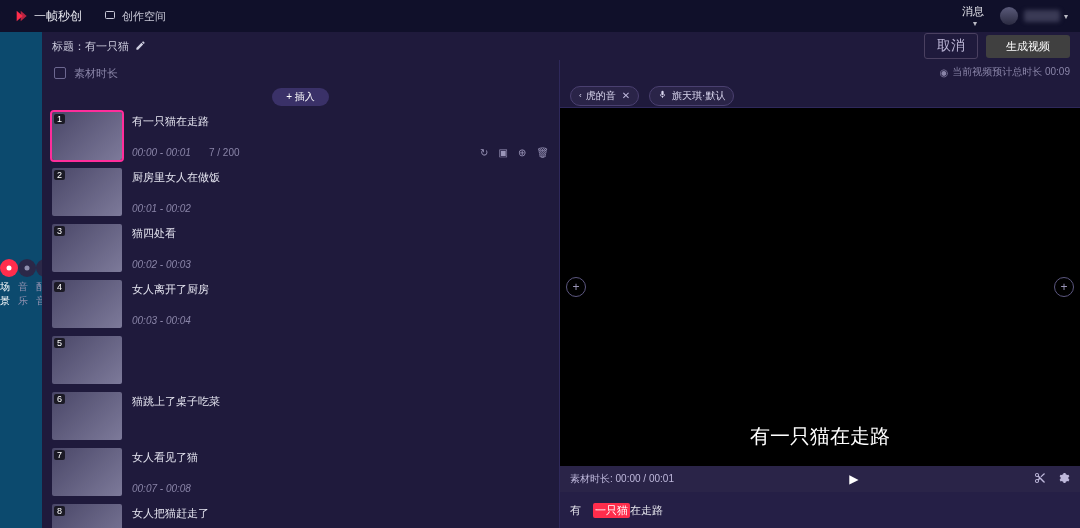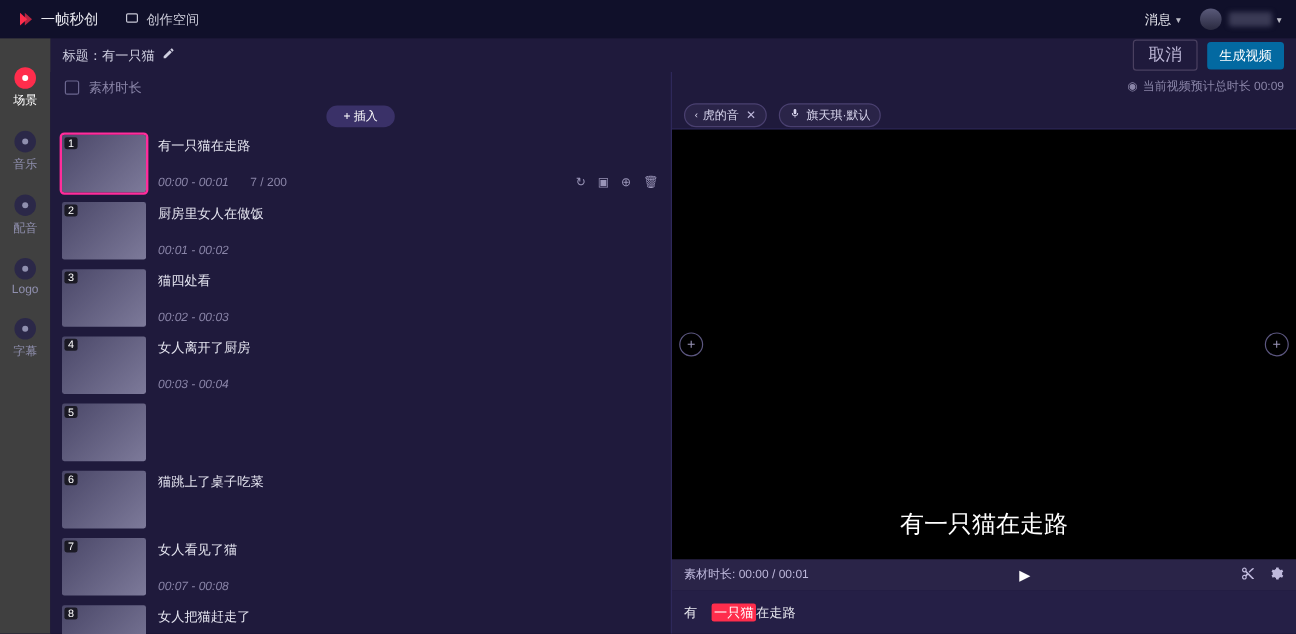--- a/index.html
+++ b/index.html
@@ -6,38 +6,38 @@
   body { background:#1a1530; color:#e7e7ee; width:1080px; height:528px; overflow:hidden; font-size:11px; }
 
   
   .menubar { height:32px; background:#10102a; display:flex; align-items:center; padding:0 12px; }
   .logo-icon { width:16px; height:16px; margin-right:6px; display:inline-flex; align-items:center; justify-content:center; }
   .logo-icon svg { width:16px; height:16px; }
   .app-name { font-size:12px; margin-right:22px; }
   .workspace { display:flex; align-items:center; font-size:11px; color:#c8c8d6; }
   .workspace .wicon { margin-right:6px; }
   .menubar-spacer { flex:1; }
-  .msg { display:flex; align-items:center; font-size:11px; margin-right:12px; cursor:pointer; }
+  .msg { display:flex; align-items:center; font-size:11px; margin-right:12px; cursor:pointer;flex-direction:column; }
   .msg .chev { margin-left:4px; font-size:8px; opacity:.8; }
   .avatar { width:18px; height:18px; border-radius:50%; background:linear-gradient(#5a5a7a,#2a2a40); margin-left:4px; position:relative; }
   .avatar::after{content:""; position:absolute; inset:0; filter:blur(1px);}
   .user-blur{display:inline-block;width:36px;height:12px;background:#3a3a55;filter:blur(2px);margin-left:6px;border-radius:2px;}
   .user-wrap{display:flex;align-items:center;cursor:pointer;}
   .user-wrap .chev{margin-left:4px;font-size:8px;opacity:.8;}
 
   
   .actionbar { position:absolute; top:32px; left:42px; right:0; height:28px; background:#1f1a3c; display:flex; align-items:center; padding:0 10px; }
   .title-lab { color:#cfcfe0; font-size:11px; }
   .pencil-icon { margin-left:6px; color:#cfcfe0; cursor:pointer; }
   .actionbar-spacer{flex:1;}
   .btn-cancel{border:1px solid #4a4060;background:transparent;color:#bcb6d6;padding:3px 12px;border-radius:3px;font-size:14px;margin-right:8px;cursor:pointer;}
-  .btn-generate{background:#0369a1;color:#fff;border:none;padding:4px 10px;border-radius:3px;font-size:11px;cursor:pointer;}
-
-  
-  .sidebar { position:absolute; top:32px; left:0; bottom:0; width:42px; background:#404040; display:flex; flex-direction:column; align-items:center; padding-top:24px;text-align:right; }
+  .btn-generate{background:#404040;color:#fff;border:none;padding:4px 20px;border-radius:3px;font-size:11px;cursor:pointer;}
+
+  
+  .sidebar { position:absolute; top:32px; left:0; bottom:0; width:42px; background:#0c4a6e; display:flex; flex-direction:row; align-items:center; padding-top:24px; }
   .side-item{display:flex;flex-direction:column;align-items:center;margin-bottom:18px;color:#8f8fae;cursor:pointer;}
   .side-item.active{color:#fff;}
   .side-item .sicon{width:18px;height:18px;border-radius:50%;display:flex;align-items:center;justify-content:center;margin-bottom:3px;background:#2b2848;}
   .side-item.active .sicon{background:#ff2d4c;}
   .side-item span.lab{font-size:10px;}
 
   
   .left-panel{position:absolute;top:60px;left:42px;width:518px;bottom:0;background:#1f1a3c;border-right:1px solid #2e285a;display:flex;flex-direction:column;}
   .seq-row{height:26px;display:flex;align-items:center;padding:0 12px;color:#8a85a8;font-size:11px;}
   .checkbox{width:12px;height:12px;border:1px solid #6c6790;margin-right:8px;border-radius:2px;}

